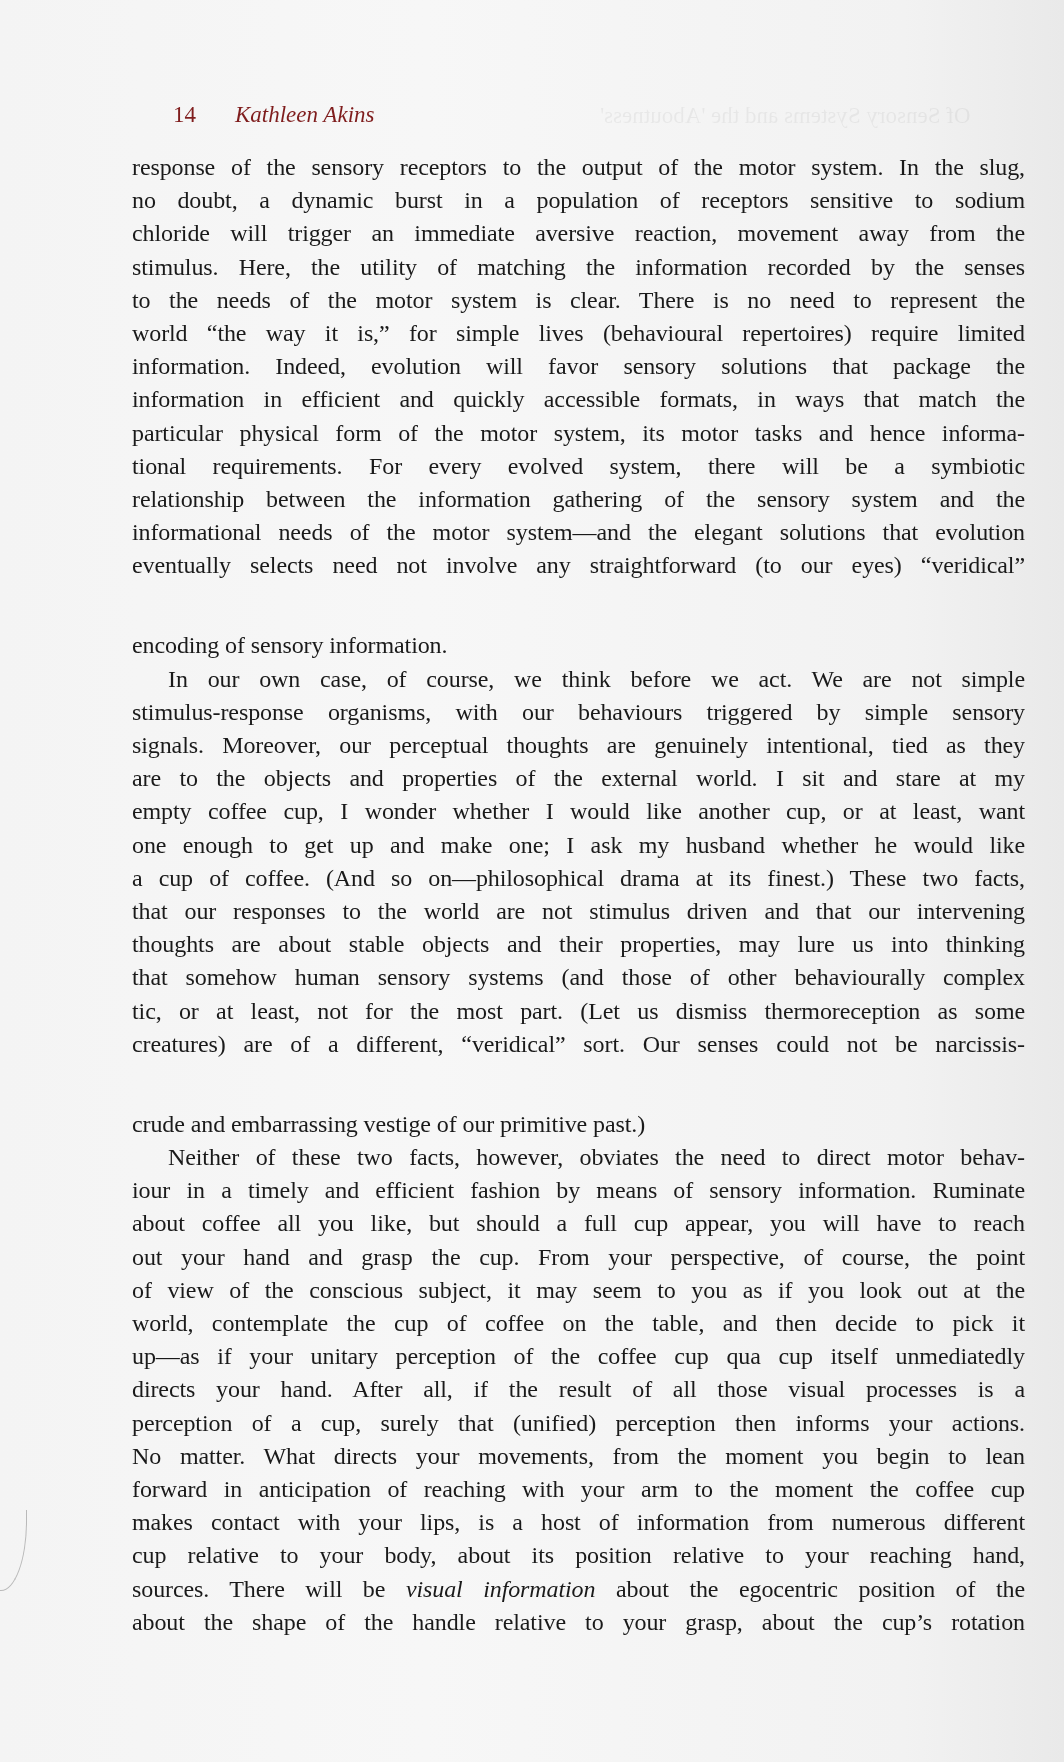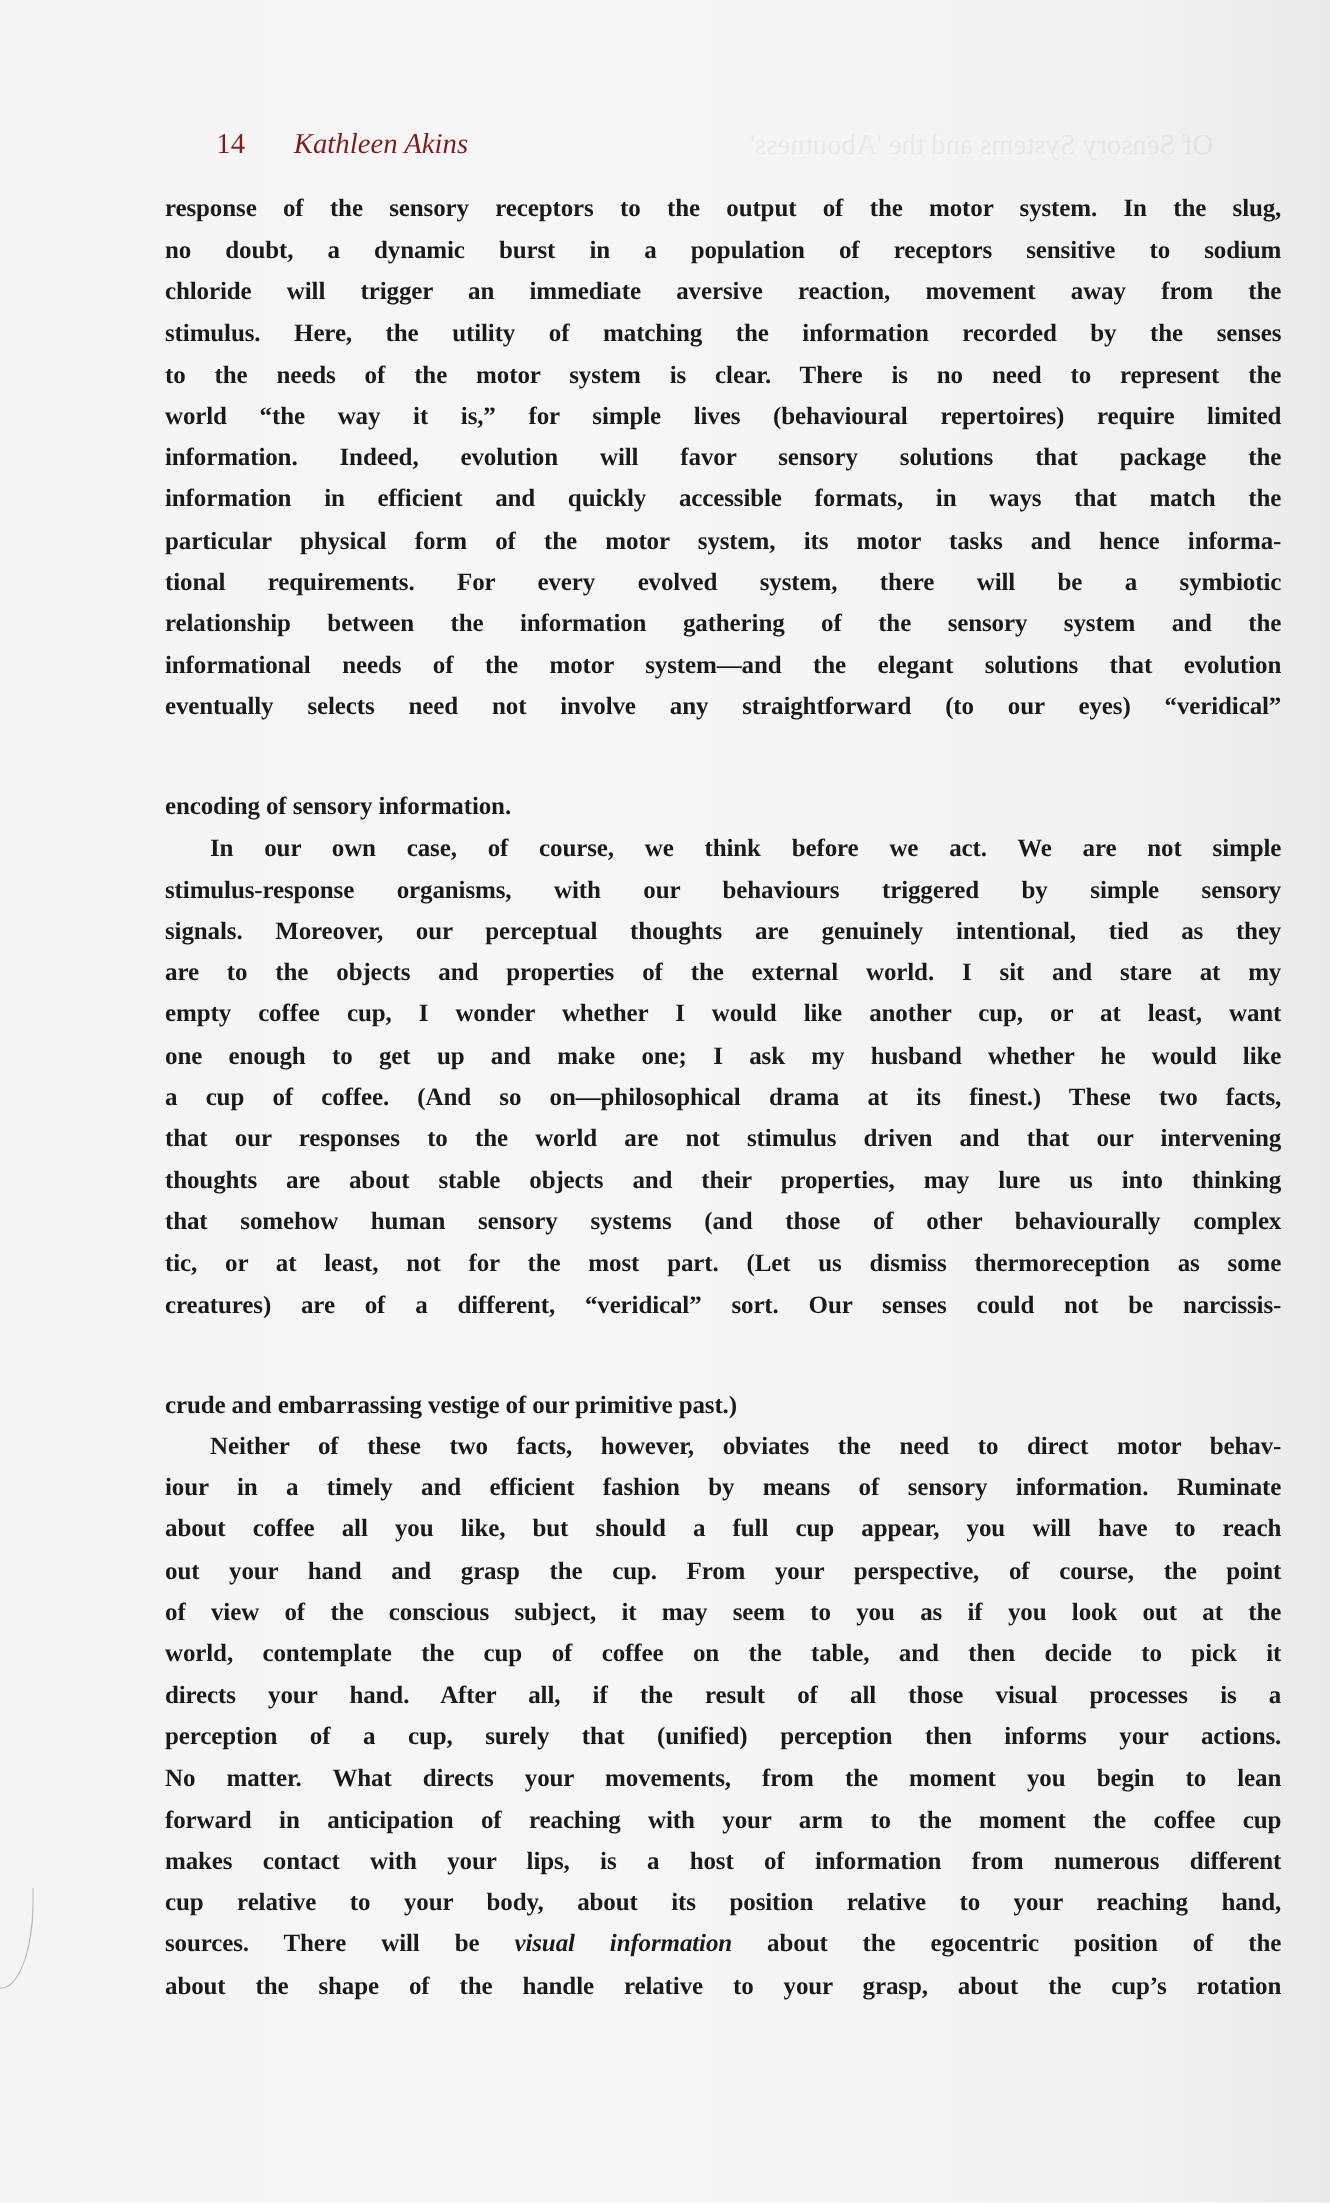--- a/index.html
+++ b/index.html
@@ -40,26 +40,25 @@
     .body-text {
       position: absolute;
       left: 132px;
       top: 151px;
       width: 893px;
     }
     .line {
       display: block;
       height: 33.2px;
       line-height: 33.2px;
-      font-size: 20px;
+      font-size: 24px;
       white-space: nowrap;
       text-align: justify;
       text-align-last: justify;
       letter-spacing: -0.1px;
-      font-weight: bold;
     }
     .line.last {
       text-align-last: left;
       margin-top: 47px;
     }
     .line.indent {
       padding-left: 36px;
     }
     .line em {
       font-style: italic;
@@ -122,20 +121,21 @@
       <div class="line">that somehow human sensory systems (and those of other behaviourally complex</div>
       <div class="line">tic, or at least, not for the most part. (Let us dismiss thermoreception as some</div>
       <div class="line">creatures) are of a different, “veridical” sort. Our senses could not be narcissis-</div>
       <div class="line last">crude and embarrassing vestige of our primitive past.)</div>
       <div class="line indent">Neither of these two facts, however, obviates the need to direct motor behav-</div>
       <div class="line">iour in a timely and efficient fashion by means of sensory information. Ruminate</div>
       <div class="line">about coffee all you like, but should a full cup appear, you will have to reach</div>
       <div class="line">out your hand and grasp the cup. From your perspective, of course, the point</div>
       <div class="line">of view of the conscious subject, it may seem to you as if you look out at the</div>
       <div class="line">world, contemplate the cup of coffee on the table, and then decide to pick it</div>
+      <div class="line">up—as if your unitary perception of the coffee cup qua cup itself unmediatedly</div>
       <div class="line">directs your hand. After all, if the result of all those visual processes is a</div>
       <div class="line">perception of a cup, surely that (unified) perception then informs your actions.</div>
       <div class="line">No matter. What directs your movements, from the moment you begin to lean</div>
       <div class="line">forward in anticipation of reaching with your arm to the moment the coffee cup</div>
       <div class="line">makes contact with your lips, is a host of information from numerous different</div>
       <div class="line">cup relative to your body, about its position relative to your reaching hand,</div>
       <div class="line"><span style="white-space: pre;">sources. There will be </span><em>visual information</em><span style="white-space: pre;"> about the egocentric position of the</span></div>
       <div class="line">about the shape of the handle relative to your grasp, about the cup’s rotation</div>
     </div>
 

